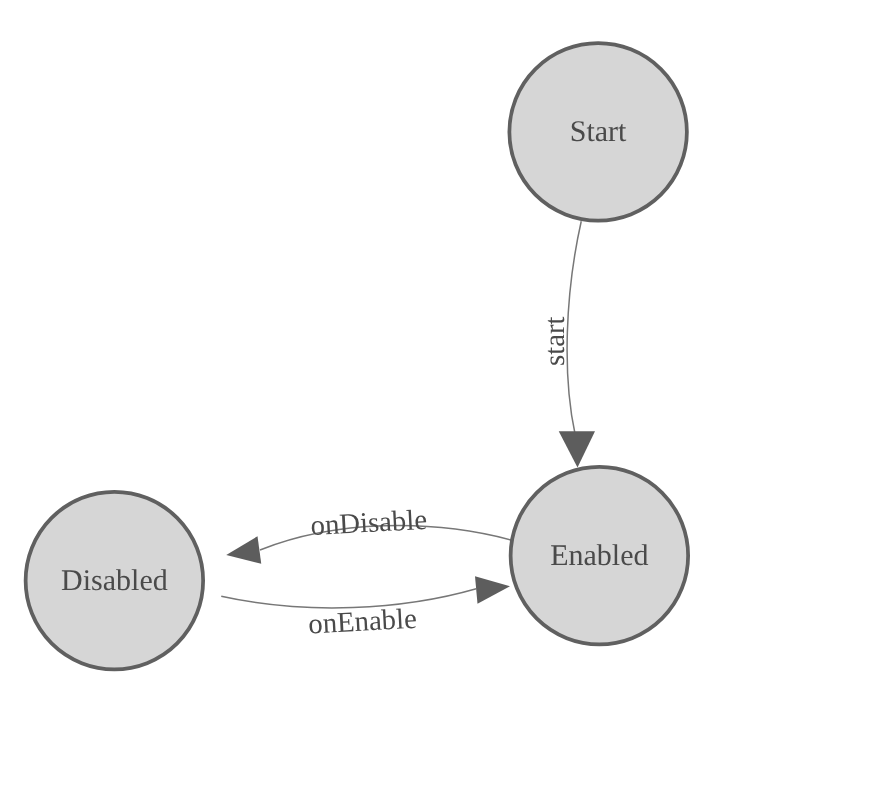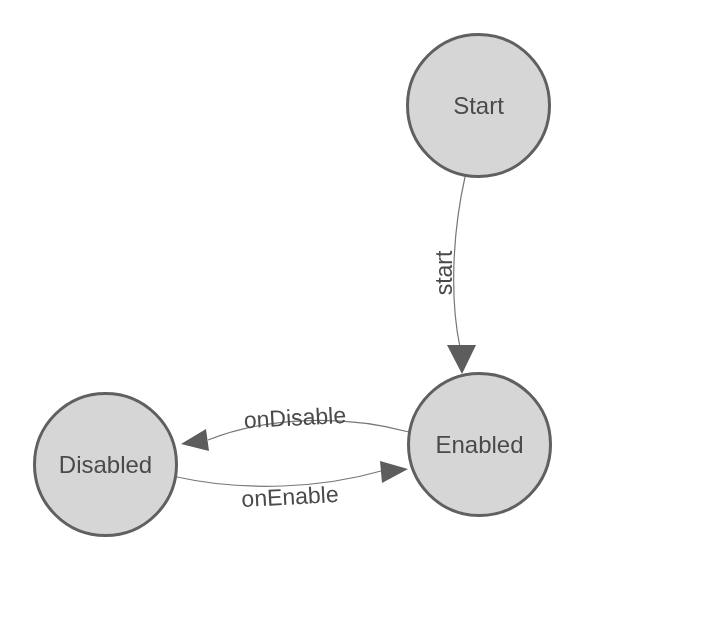--- a/index.html
+++ b/index.html
@@ -6,21 +6,21 @@
     margin: 0;
     padding: 0;
     background: #ffffff;
   }
   .canvas {
     position: relative;
     width: 702px;
     height: 633px;
     background: #ffffff;
     overflow: hidden;
-    font-family: Liberation Sans, sans-serif;
+    font-family: Liberation Serif, serif;
   }
   .edges-layer {
     position: absolute;
     left: 0;
     top: 0;
     width: 702px;
     height: 633px;
   }
   .edge-path {
     stroke: #777777;
@@ -45,21 +45,21 @@
     cursor: move;
   }
   .node-label {
     font-size: 24px;
     color: #4a4a4a;
     line-height: 1;
     user-select: none;
   }
   #node-start    { left: 406px; top: 33px;  }
   #node-enabled  { left: 407px; top: 372px; }
-  #node-disabled { left: 33px;  top: 392px; }
+  #node-disabled { left: 19px;  top: 392px; }
 
   .edge-label {
     position: absolute;
     font-size: 23px;
     color: #4a4a4a;
     white-space: nowrap;
     line-height: 1;
     user-select: none;
   }
   #edge-label-start {

